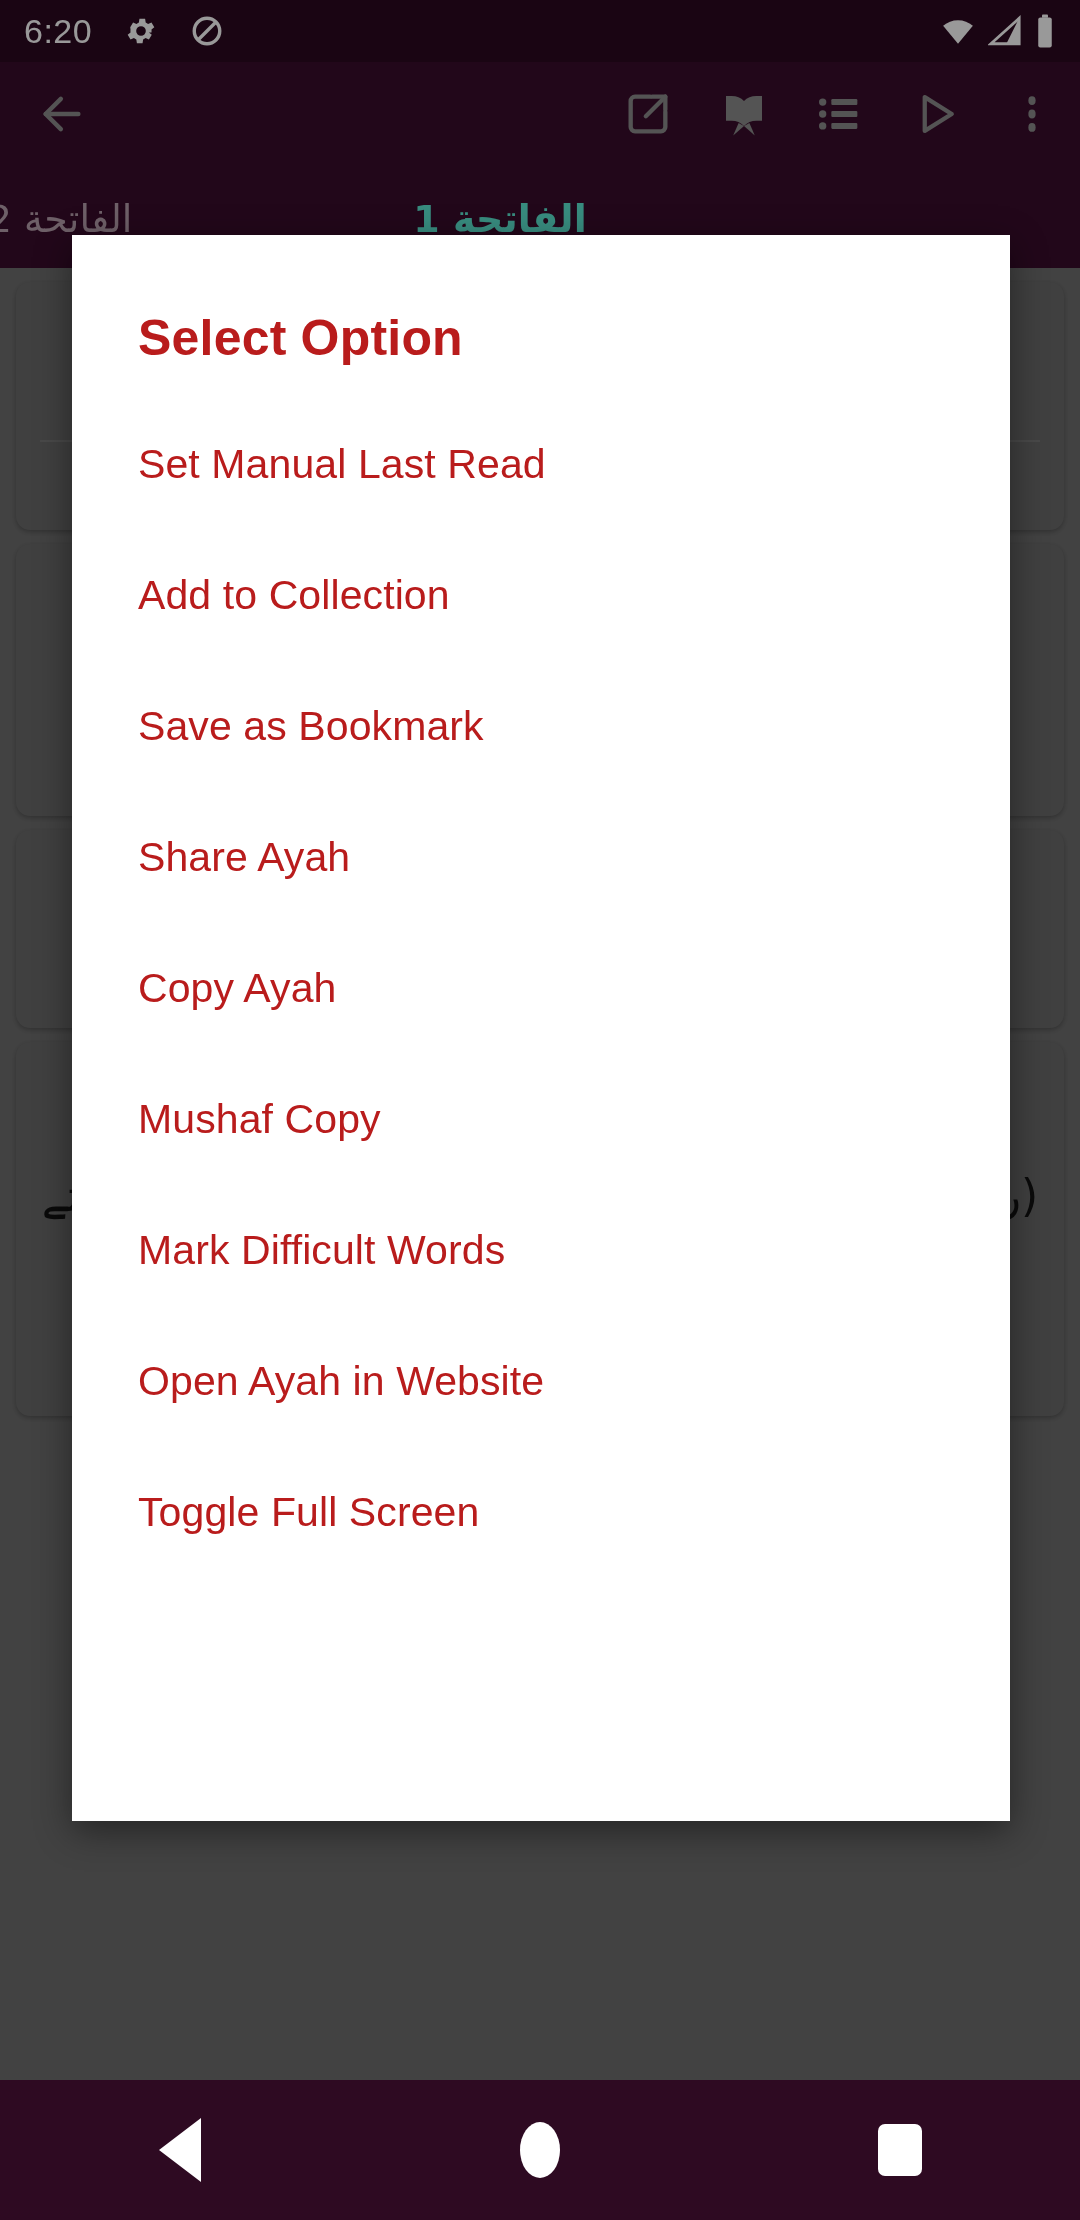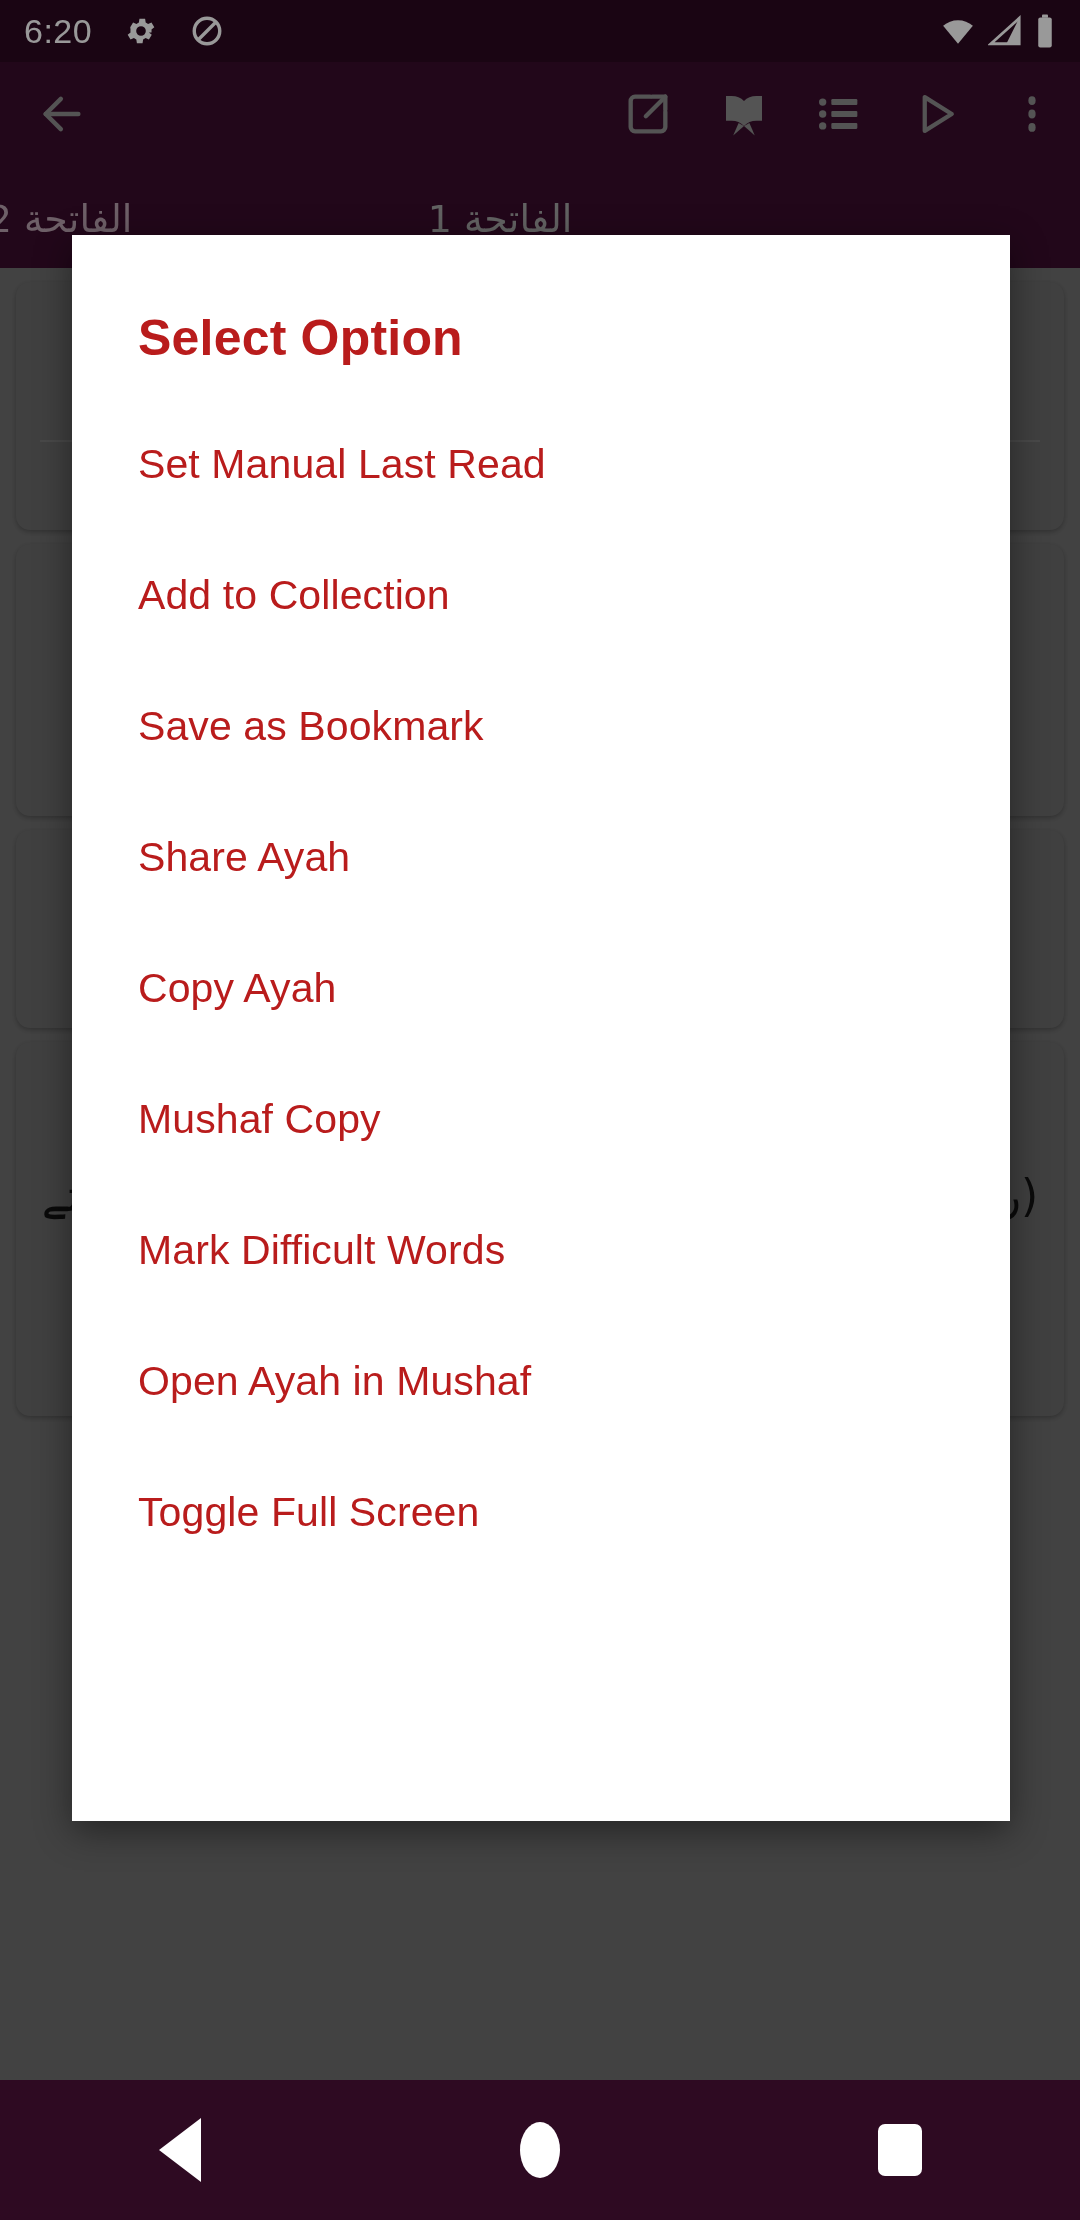--- a/index.html
+++ b/index.html
@@ -68,21 +68,21 @@
     flex:0 0 auto;
     width:440px;
     height:98px;
     display:flex; align-items:center; justify-content:center;
     color:#b8a0ae;
     font-size:38px;
     direction:rtl;
     font-family:"DejaVu Sans", sans-serif;
     position:relative;
   }
-  .tab.active { color:#a3a3a3; }
+  .tab.active { color:#5eead4;font-weight:bold; }
   .tab.active::after {
     content:"";
     position:absolute; bottom:0; left:50%;
     transform:translateX(-50%);
     width:222px; height:8px;
     background:#8c8c8c;
   }
 
   
   #content-area {
@@ -340,21 +340,21 @@
       <div class="option-item">
         <span>Copy Ayah</span>
       </div>
       <div class="option-item">
         <span>Mushaf Copy</span>
       </div>
       <div class="option-item">
         <span>Mark Difficult Words</span>
       </div>
       <div class="option-item">
-        <span>Open Ayah in Mushaf</span>
+        <span>Open Ayah in Website</span>
       </div>
       <div class="option-item">
         <span>Toggle Full Screen</span>
       </div>
     </div>
   </div>
 
   <div id="nav-bar">
     <div class="nav-btn">
       <span class="nav-back"></span>

